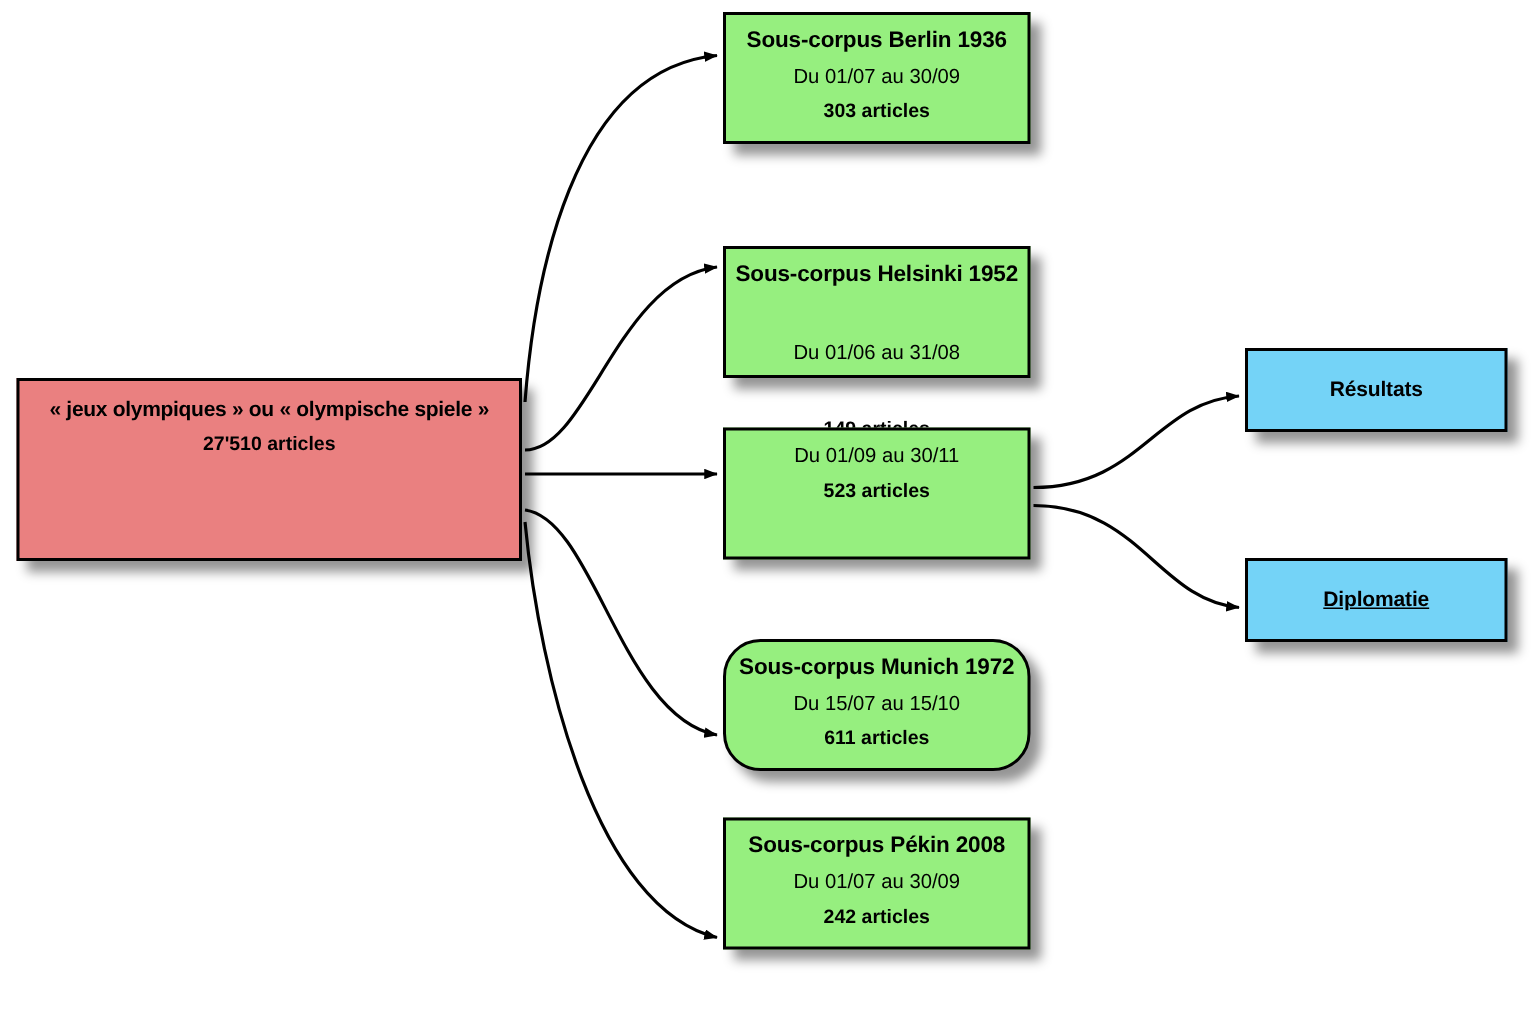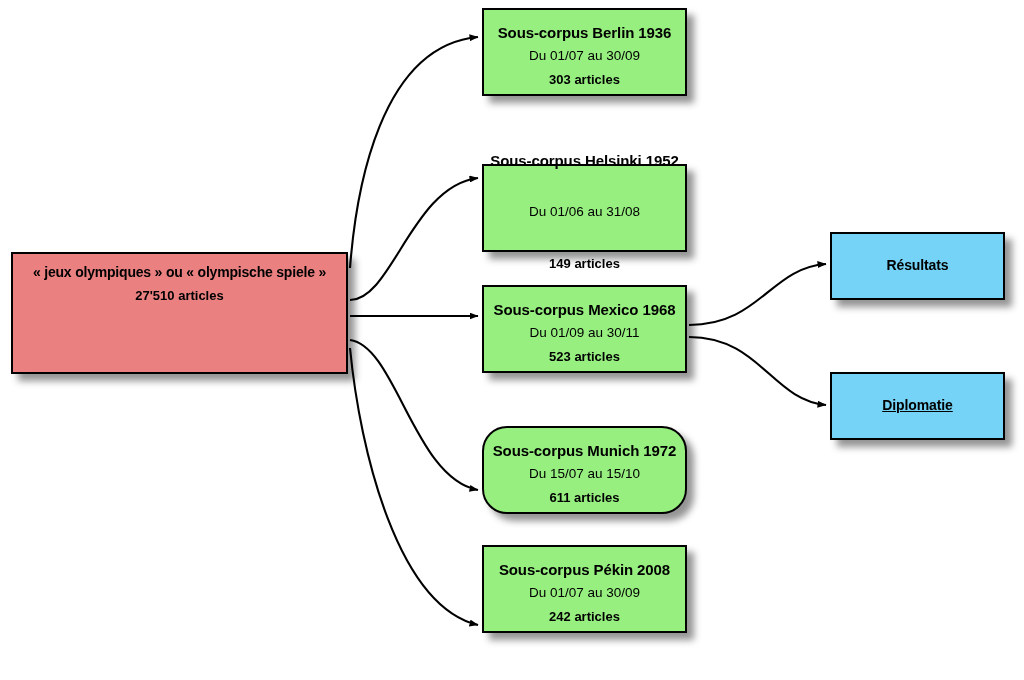--- a/index.html
+++ b/index.html
@@ -68,29 +68,29 @@
     padding-top: 9px;
   }
   .node-main .title { font-size: 17px; margin-bottom: 3px; }
   .node-main .subtitle { margin-bottom: 7px; }
   .node-main .period { margin-bottom: 8px; }
   .node-sub {
     left: 482px;
     width: 205px;
     height: 88px;
     background: #96ef7f;
-    justify-content: center;
+    justify-content: flex-start;
     padding-top: 8px;
   }
   .node-sub .title { margin-bottom: 5px; }
   .node-sub .period { margin-bottom: 6px; }
   .node-out {
     left: 830px;
     width: 175px;
-    height: 68px;
+    height: 56px;
     background: #74d3f7;
     justify-content: center;
   }
   .node-out .title { font-size: 14px; }
   .n-berlin   { top: 8px; }
   .n-helsinki { top: 164px; gap: 28px; }
   .n-mexico   { top: 285px; }
   .n-munich   { top: 426px; border-radius: 25px; }
   .n-pekin    { top: 545px; }
   .o-resultats  { top: 232px; }
@@ -134,21 +134,20 @@
     <div class="count">303 articles</div>
   </div>
 
   <div class="node node-sub n-helsinki">
     <div class="title">Sous-corpus Helsinki 1952</div>
     <div class="period">Du 01/06 au 31/08</div>
     <div class="count">149 articles</div>
   </div>
 
   <div class="node node-sub n-mexico">
-    <div class="title">Sous-corpus Mexico 1968</div>
     <div class="period">Du 01/09 au 30/11</div>
     <div class="count">523 articles</div>
   </div>
 
   <div class="node node-sub n-munich">
     <div class="title">Sous-corpus Munich 1972</div>
     <div class="period">Du 15/07 au 15/10</div>
     <div class="count">611 articles</div>
   </div>
 

